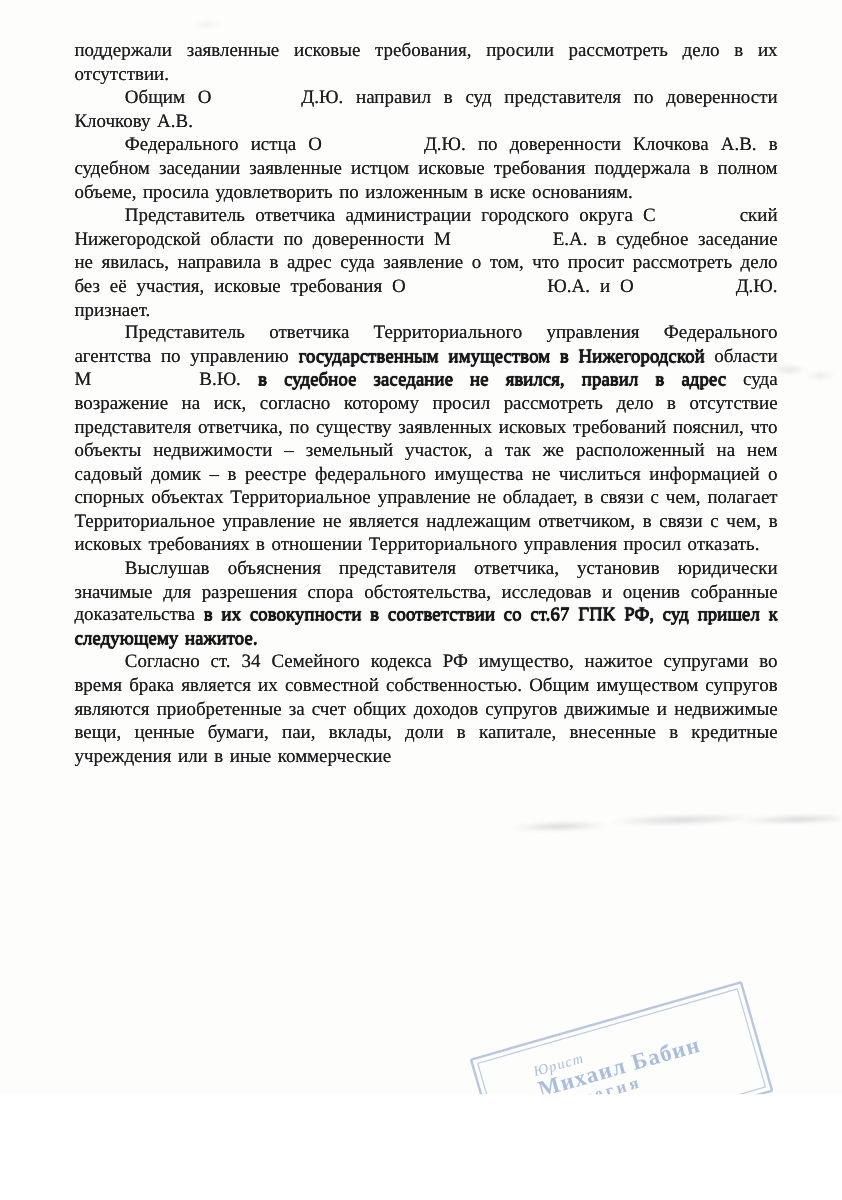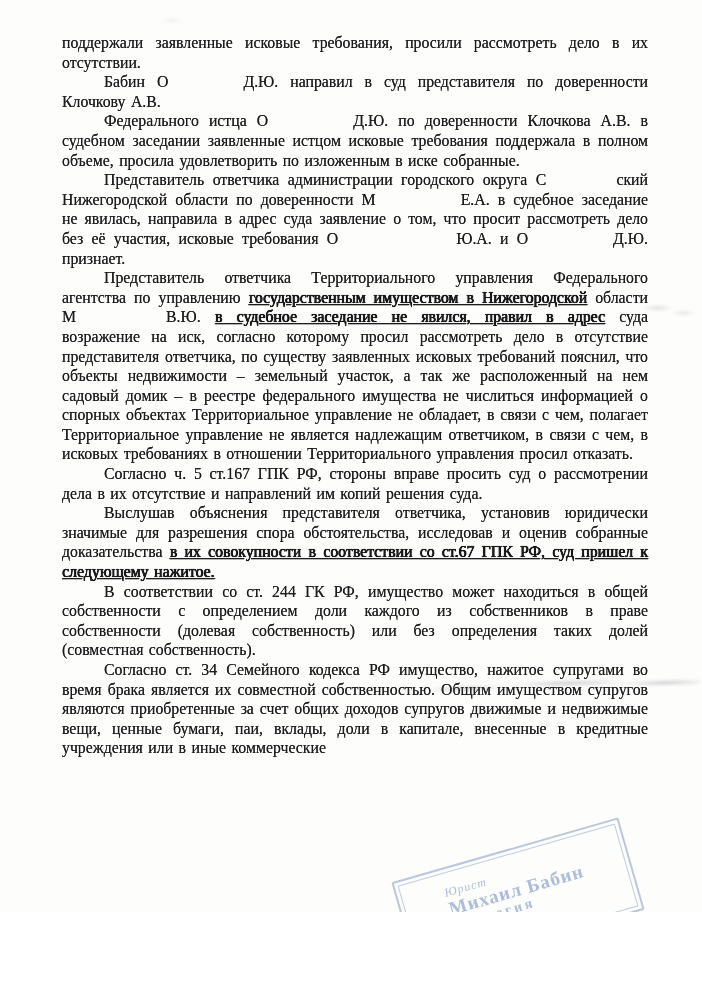--- a/index.html
+++ b/index.html
@@ -25,21 +25,20 @@
     color: #1d1d1f;
     text-align: justify;
     text-shadow: 0 0 0.45px rgba(25,25,25,0.85);
     word-spacing: 1.5px;
   }
   p.para { margin: 0; padding: 0; }
   p.para.indent { text-indent: 42px; }
   .gap { display: inline-block; height: 2px; }
   .dark {
     text-shadow: 0 0 0.9px #0a0a0a, 0.4px 0 0.5px #0a0a0a, 0 0.3px 0.4px #0a0a0a;
-    text-decoration: underline;
   }
   .page-number {
     position: absolute;
     left: 0;
     width: 702px;
     top: 944px;
     text-align: center;
     font-size: 16px;
     color: #222;
     text-shadow: 0 0 0.5px rgba(25,25,25,0.85);
@@ -109,27 +108,25 @@
     opacity: 0.5;
   }
 </style>
 </head>
 <body>
 
 <div class="page">
 
   <div class="page-text">
       <p class="para"><span>поддержали заявленные исковые требования, просили рассмотреть дело в их отсутствии.</span></p>
-      <p class="para indent"><span>Бабин  О</span><span class="gap" style="width: 75px;"></span><span>Д.Ю. направил в суд представителя  по доверенности Клочкову А.В.</span></p>
-      <p class="para indent"><span>Федерального истца О</span><span class="gap" style="width: 85px;"></span><span>Д.Ю. по доверенности Клочкова А.В. в судебном заседании заявленные истцом исковые требования поддержала в полном объеме, просила удовлетворить по изложенным в иске собранные.</span></p>
+      <p class="para indent"><span>Общим  О</span><span class="gap" style="width: 75px;"></span><span>Д.Ю. направил в суд представителя  по доверенности Клочкову А.В.</span></p>
+      <p class="para indent"><span>Федерального истца О</span><span class="gap" style="width: 85px;"></span><span>Д.Ю. по доверенности Клочкова А.В. в судебном заседании заявленные истцом исковые требования поддержала в полном объеме, просила удовлетворить по изложенным в иске основаниям.</span></p>
       <p class="para indent"><span>Представитель ответчика администрации городского округа С</span><span class="gap" style="width: 70px;"></span><span>ский Нижегородской области по доверенности М</span><span class="gap" style="width: 85px;"></span><span>Е.А. в судебное заседание не явилась, направила в адрес суда заявление о том, что просит рассмотреть дело без её участия, исковые требования О</span><span class="gap" style="width: 118px;"></span><span>Ю.А. и О</span><span class="gap" style="width: 85px;"></span><span>Д.Ю. признает.</span></p>
       <p class="para indent"><span>Представитель ответчика Территориального управления Федерального агентства по управлению </span><span class="dark">государственным имуществом в Нижегородской</span><span> области М</span><span class="gap" style="width: 90px;"></span><span>В.Ю. </span><span class="dark">в судебное заседание не явился, правил в адрес</span><span> суда возражение на иск, согласно которому просил рассмотреть дело в отсутствие представителя ответчика, по существу заявленных исковых требований пояснил, что объекты недвижимости – земельный участок, а так же расположенный на нем садовый домик – в реестре федерального имущества не числиться информацией о спорных объектах Территориальное управление не обладает, в связи с чем, полагает Территориальное управление не является надлежащим ответчиком, в связи с чем,  в исковых требованиях в отношении Территориального управления просил отказать.</span></p>
-      <p class="para indent"><span>Согласно ч. 5 ст.167 ГПК РФ, стороны вправе просить суд о рассмотрении дела  в их отсутствие и направлений им копий решения суда.</span></p>
       <p class="para indent"><span>Выслушав объяснения представителя ответчика, установив юридически значимые для разрешения спора обстоятельства, исследовав и оценив собранные доказательства </span><span class="dark">в их совокупности в соответствии со ст.67 ГПК РФ, суд пришел к следующему нажитое.</span></p>
-      <p class="para indent"><span>В соответствии со ст. 244 ГК РФ, имущество может находиться в общей собственности с определением доли каждого из собственников в праве собственности (долевая собственность) или без определения таких долей (совместная собственность).</span></p>
       <p class="para indent"><span>Согласно ст. 34 Семейного кодекса РФ имущество, нажитое супругами во время брака является их совместной собственностью. Общим имуществом супругов являются приобретенные за счет общих доходов супругов движимые и недвижимые вещи, ценные бумаги,  паи,  вклады, доли в капитале, внесенные в кредитные учреждения или в иные коммерческие</span></p>
     </div>
 
   <div class="smudge s1"></div>
   <div class="smudge s2"></div>
   <div class="smudge s3"></div>
 
   <div class="stamp">
     <div class="stamp-inner">
       <div class="stamp-lines">

